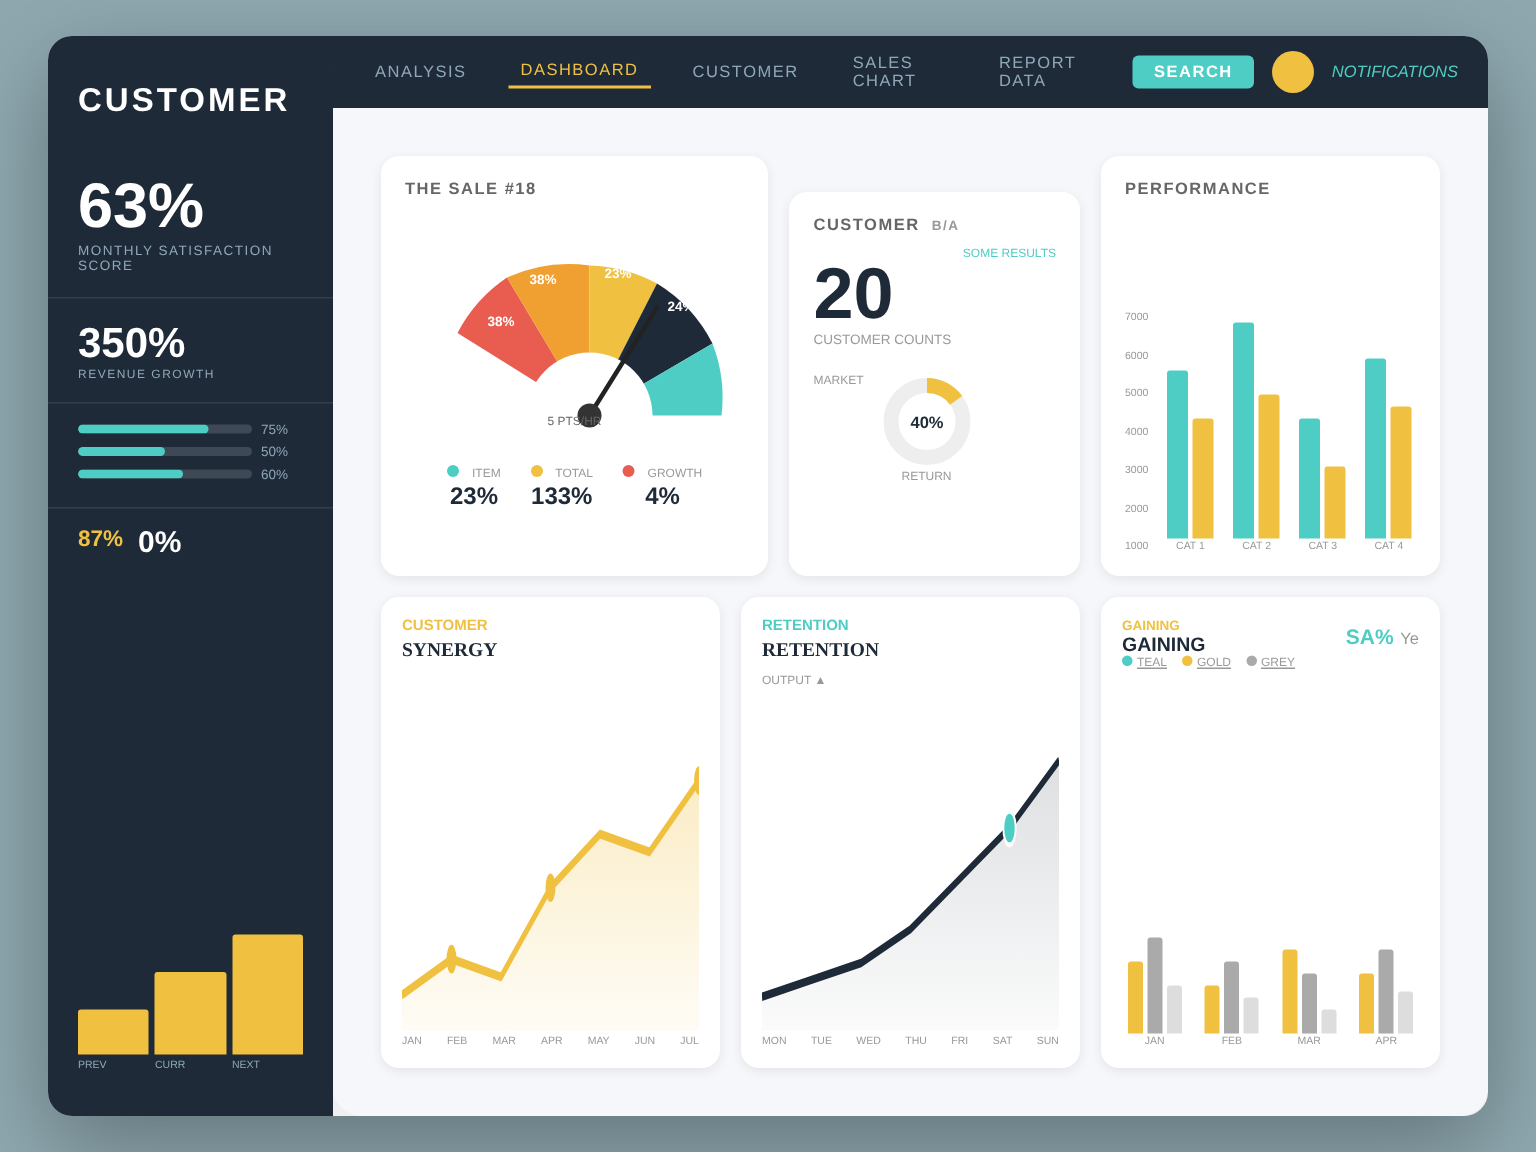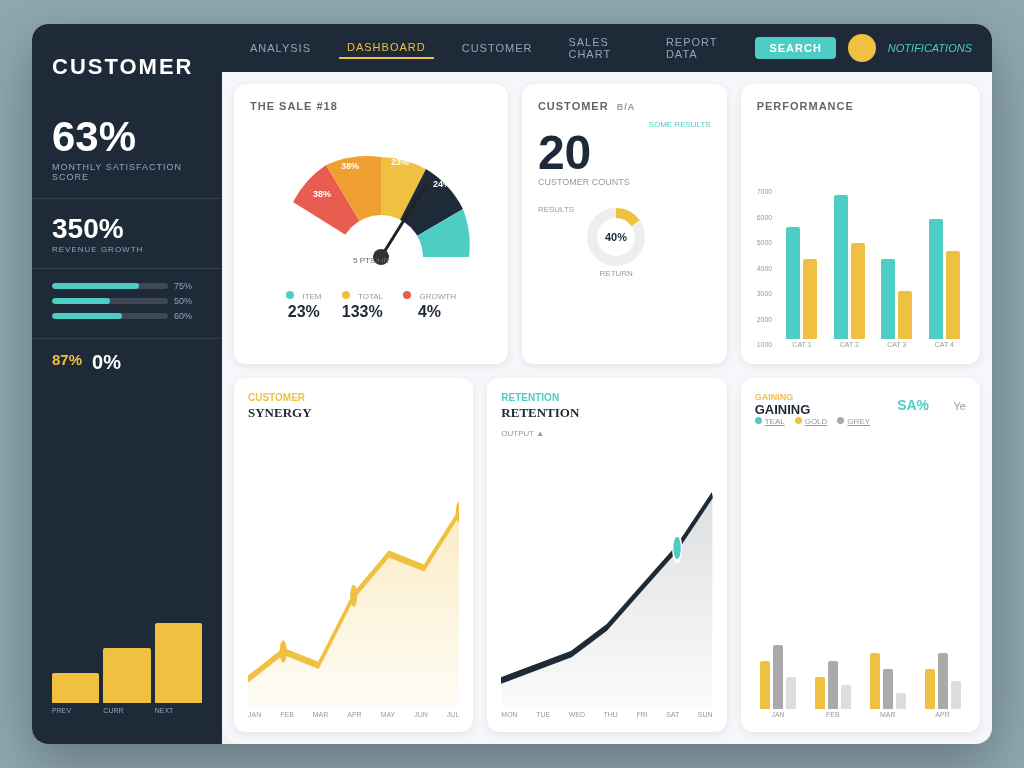--- a/index.html
+++ b/index.html
@@ -215,21 +215,21 @@
       color: #4ecdc4;
       cursor: pointer;
       font-style: italic;
     }
 
     
     .main-body {
       flex: 1;
       display: flex;
       flex-direction: column;
-      padding: 12px;
+      padding: 32px;
       gap: 14px;
       overflow: hidden;
     }
 
     
     .top-row {
       display: flex;
       gap: 14px;
       height: 280px;
     }
@@ -301,20 +301,21 @@
 
     
     .right-stats-card {
       flex: 1;
       background: #fff;
       border-radius: 12px;
       padding: 16px;
       box-shadow: 0 2px 8px rgba(0,0,0,0.08);
       display: flex;
       flex-direction: column;
+      margin-top: 24px;
     }
 
     .customer-big-num {
       font-size: 48px;
       font-weight: 900;
       color: #1e2a38;
       line-height: 1;
     }
 
     .customer-label {
@@ -586,21 +587,21 @@
           <div class="card-title">
             <span>Customer</span>
             <span style="font-size:9px;color:#999;margin-left:4px;">B/A</span>
           </div>
           <div style="font-size:8px;color:#4ecdc4;cursor:pointer;text-align:right;">SOME RESULTS</div>
           <div class="customer-big-num">20</div>
           <div class="customer-label">CUSTOMER COUNTS</div>
           <div class="donut-row">
 
             <div class="donut-item">
-              <div class="donut-lbl">RESULTS</div>
+              <div class="donut-lbl">MARKET</div>
             </div>
 
             <div class="donut-item">
               <div class="donut-svg-wrap">
                 <svg viewBox="0 0 64 64" width="64" height="64">
                   <circle cx="32" cy="32" r="24" fill="none" stroke="#eee" stroke-width="10"></circle>
                   <circle cx="32" cy="32" r="24" fill="none" stroke="#f0c040" stroke-width="10" stroke-dasharray="60.3 150.8" stroke-dashoffset="37.7" transform="rotate(-90 32 32)"></circle>
                   <text x="32" y="36" text-anchor="middle" font-size="11" font-weight="bold" fill="#1e2a38">40%</text>
                 </svg>
               </div>
@@ -716,21 +717,21 @@
         </div>
 
         <div class="mixed-card">
           <div style="display:flex;justify-content:space-between;align-items:center;">
             <div>
               <div style="font-size:9px;color:#f0c040;font-weight:700;">GAINING</div>
               <div style="font-size:13px;font-weight:700;color:#1e2a38;">GAINING</div>
             </div>
             <div>
               <span style="font-size:14px;font-weight:700;color:#4ecdc4;">SA%</span>
-              <span style="font-size:11px;color:#999;margin-left:20px;">Ye</span>
+              <span style="font-size:11px;color:#999;margin-left:0;">Ye</span>
             </div>
           </div>
           <div class="legend-row">
             <span><span class="legend-dot" style="background:#4ecdc4"></span>TEAL</span>
             <span><span class="legend-dot" style="background:#f0c040"></span>GOLD</span>
             <span><span class="legend-dot" style="background:#aaa"></span>GREY</span>
           </div>
           <div style="flex:1;display:flex;gap:8px;align-items:flex-end;padding-top:4px;">
             <div class="bar-group">
               <div class="bar-group-bars" style="height:80px;">

